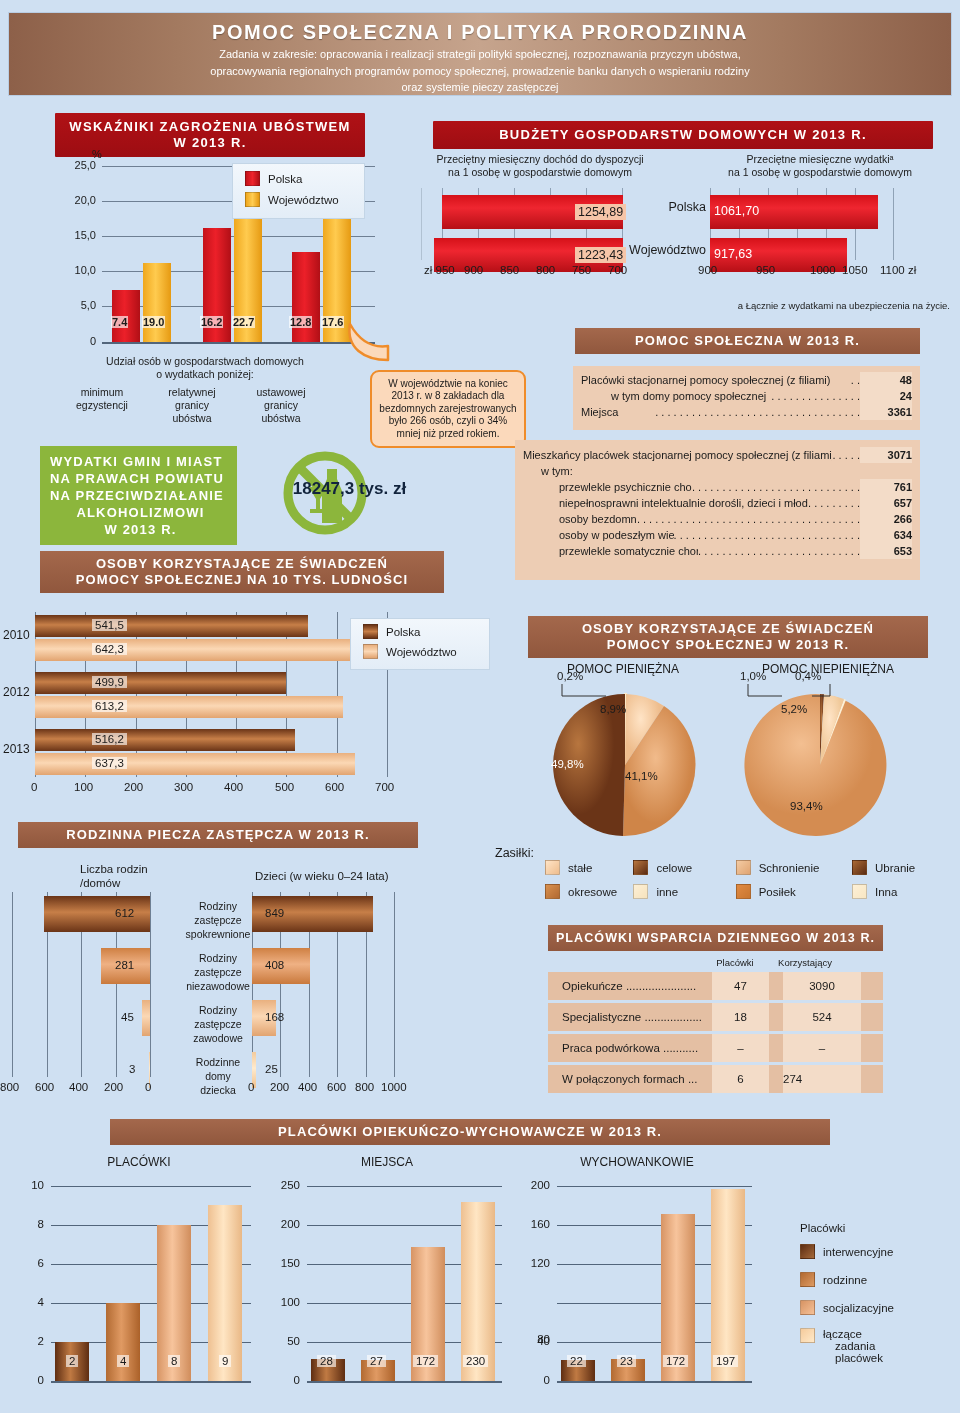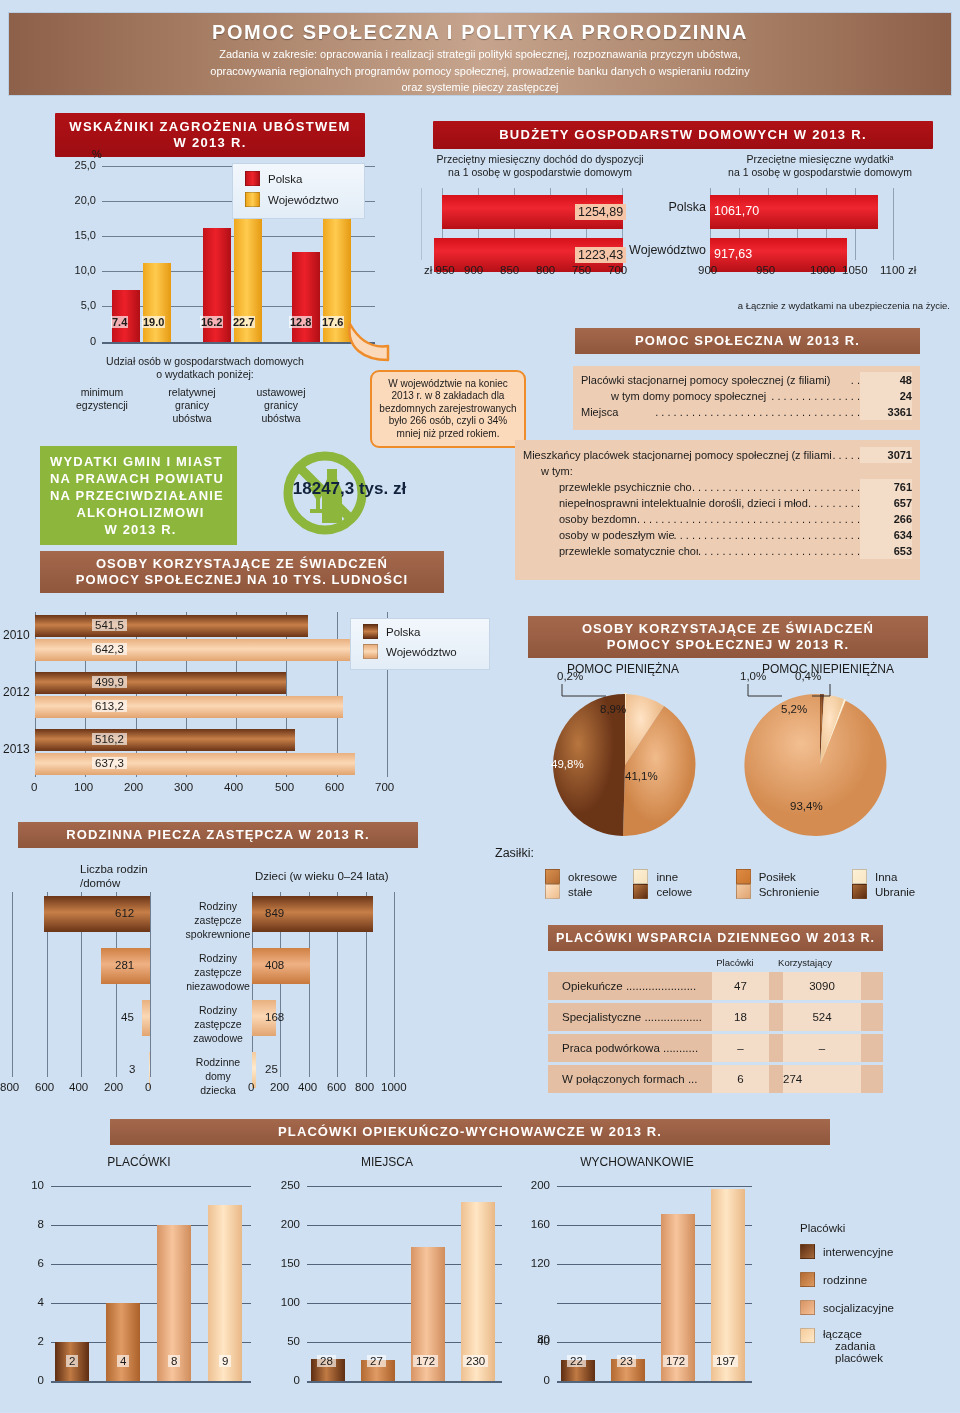--- a/index.html
+++ b/index.html
@@ -431,54 +431,54 @@
 <svg class="abs" style="left:742px;top:682px;" width="50" height="16">
     <path d="M6 2 L6 14 L40 14" stroke="#333" stroke-width="1" fill="none"></path>
   </svg>
 <svg class="abs" style="left:810px;top:682px;" width="50" height="16">
     <path d="M20 2 L20 14 L2 14" stroke="#333" stroke-width="1" fill="none"></path>
   </svg>
 
 <div class="abs" style="left:495px;top:846px;font-size:12.5px;">Zasiłki:</div>
 
 <div class="abs" style="left:545px;top:860px;width:400px;">
+  <div style="display:flex;">
+    <div class="lg-row" style="width:95px;">
+        <span class="sw" style="background:linear-gradient(135deg,#ffe4c6,#eebd8d);"></span>
+        <span class="lg-t">stałe</span>
+      </div>
+    <div class="lg-row" style="width:110px;">
+        <span class="sw" style="background:linear-gradient(135deg,#b8763f,#5c2c12);"></span>
+        <span class="lg-t">celowe</span>
+      </div>
+    <div class="lg-row" style="width:125px;">
+        <span class="sw" style="background:linear-gradient(135deg,#f3cba3,#e0a471);"></span>
+        <span class="lg-t">Schronienie</span>
+      </div>
+    <div class="lg-row" style="width:100px;">
+        <span class="sw" style="background:linear-gradient(135deg,#a96935,#5c2c12);"></span>
+        <span class="lg-t">Ubranie</span>
+      </div>
+  </div>
   <div style="display:flex;margin-top:9px;">
     <div class="lg-row" style="width:95px;">
         <span class="sw" style="background:linear-gradient(135deg,#d9914f,#b26a32);"></span>
         <span class="lg-t">okresowe</span>
       </div>
     <div class="lg-row" style="width:110px;">
         <span class="sw" style="background:linear-gradient(135deg,#fdf0d6,#f6e3bd);"></span>
         <span class="lg-t">inne</span>
       </div>
     <div class="lg-row" style="width:125px;">
         <span class="sw" style="background:linear-gradient(135deg,#e08a42,#c9762f);"></span>
         <span class="lg-t">Posiłek</span>
       </div>
     <div class="lg-row" style="width:100px;">
         <span class="sw" style="background:linear-gradient(135deg,#fdf0d6,#f8e7c4);"></span>
         <span class="lg-t">Inna</span>
-      </div>
-  </div>
-  <div style="display:flex;">
-    <div class="lg-row" style="width:95px;">
-        <span class="sw" style="background:linear-gradient(135deg,#ffe4c6,#eebd8d);"></span>
-        <span class="lg-t">stałe</span>
-      </div>
-    <div class="lg-row" style="width:110px;">
-        <span class="sw" style="background:linear-gradient(135deg,#b8763f,#5c2c12);"></span>
-        <span class="lg-t">celowe</span>
-      </div>
-    <div class="lg-row" style="width:125px;">
-        <span class="sw" style="background:linear-gradient(135deg,#f3cba3,#e0a471);"></span>
-        <span class="lg-t">Schronienie</span>
-      </div>
-    <div class="lg-row" style="width:100px;">
-        <span class="sw" style="background:linear-gradient(135deg,#a96935,#5c2c12);"></span>
-        <span class="lg-t">Ubranie</span>
       </div>
   </div>
 </div>
 
 <div class="abs hdr-brown" style="left:18px;top:822px;width:400px;">RODZINNA PIECZA ZASTĘPCZA  W  2013  R.</div>
 
 <div class="abs cap" style="left:80px;top:863px;width:130px;text-align:left;font-size:11.5px;">Liczba rodzin</div>
 <div class="abs cap" style="left:80px;top:877px;width:130px;text-align:left;font-size:11.5px;">/domów</div>
 <div class="abs cap" style="left:255px;top:870px;width:200px;text-align:left;font-size:11.5px;">Dzieci (w wieku 0–24 lata)</div>
 

